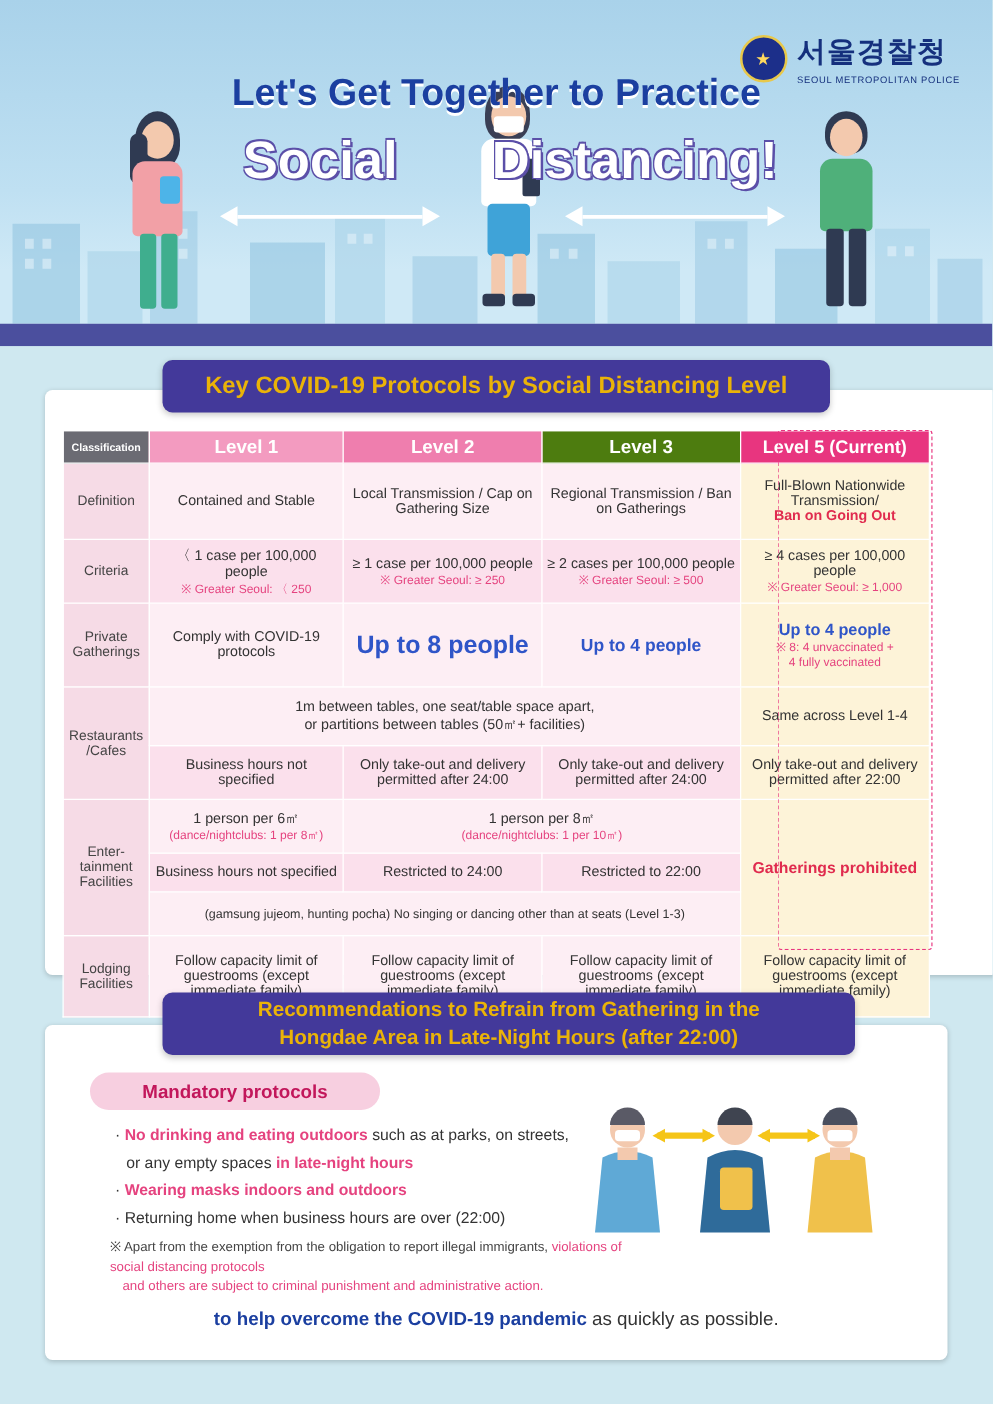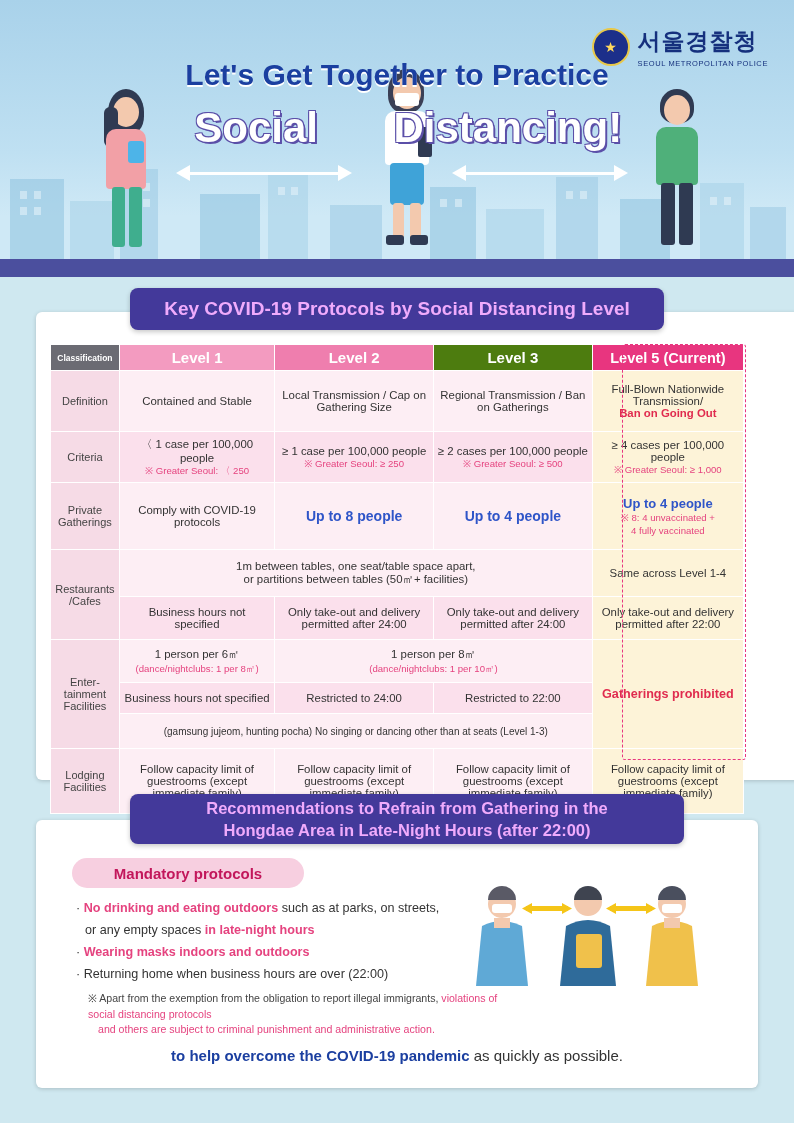--- a/index.html
+++ b/index.html
@@ -58,21 +58,21 @@
   .leg{position:absolute;border-radius:3px;}
   .hair{position:absolute;border-radius:50% 50% 40% 40%;}
   .mask{position:absolute;background:#ffffff;border-radius:3px;}
 
   
   .panel{
     position:absolute;background:#fff;border-radius:6px;
     box-shadow:0 1px 4px rgba(0,0,0,.18);
   }
   .ribbon{
-    position:absolute;background:#43399a;color:#f0abfc;border-radius:8px;
+    position:absolute;background:#43399a;color:#eab308;border-radius:8px;
     display:flex;align-items:center;justify-content:center;text-align:center;
     font-weight:bold;box-shadow:0 2px 5px rgba(0,0,0,.22);z-index:5;
   }
 
   #protocol-panel{left:36px;top:312px;width:790px;height:468px;}
   #protocol-ribbon{left:130px;top:288px;width:534px;height:42px;font-size:19px;}
 
   table.proto{
     position:absolute;left:14px;top:32px;width:694px;border-collapse:collapse;
     font-size:11.4px;color:#333;
@@ -97,21 +97,21 @@
 
   
   #rec-panel{left:36px;top:820px;width:722px;height:268px;}
   #rec-ribbon{left:130px;top:794px;width:534px;height:50px;font-size:16.5px;line-height:1.35;padding:0 10px;}
   .mand-pill{
     position:absolute;left:72px;top:858px;width:232px;height:30px;border-radius:16px;
     background:#f7cfe0;color:#c2175b;font-size:15px;font-weight:bold;
     display:flex;align-items:center;justify-content:center;z-index:6;
   }
   .bullets{position:absolute;left:40px;top:78px;width:420px;font-size:12.6px;color:#333;line-height:1.68;}
-  .bullets .b{margin-bottom:1px;}
+  .bullets .b{margin-bottom:1px;margin-left:16px;}
   .note{font-size:10.6px;color:#444;line-height:1.5;margin-top:5px;}
   .closing{
     position:absolute;left:0;top:202px;width:722px;text-align:center;
     font-size:15px;color:#333;line-height:1.5;
   }
   .closing b{color:#1b3fa0;}
   .illus{position:absolute;right:44px;top:58px;width:250px;height:118px;}
 </style>
 </head>
 <body>
@@ -252,21 +252,21 @@
       </td>
       <td class="c-cream">
         <span>≥ 4 cases per 100,000 people</span><br>
         <span class="pinktxt tiny">※ Greater Seoul: ≥ 1,000</span>
       </td>
     </tr>
 
     <tr>
       <td class="rowlabel">Private<br>Gatherings</td>
       <td class="c-pinklight" style="height:58px;">Comply with COVID-19 protocols</td>
-      <td class="c-pinklight blue" style="font-size:14px;">Up to 8 people</td>
+      <td class="c-pinklight blue" style="font-size:20px;">Up to 8 people</td>
       <td class="c-pinklight blue" style="font-size:14px;">Up to 4 people</td>
       <td class="c-cream">
         <span class="blue" style="font-size:13px;">Up to 4 people</span><br>
         <span class="pinktxt tiny">※ 8: 4 unvaccinated +</span><br>
         <span class="pinktxt tiny">4 fully vaccinated</span>
       </td>
     </tr>
 
     <tr>
       <td class="rowlabel" rowspan="2">Restaurants<br>/Cafes</td>

